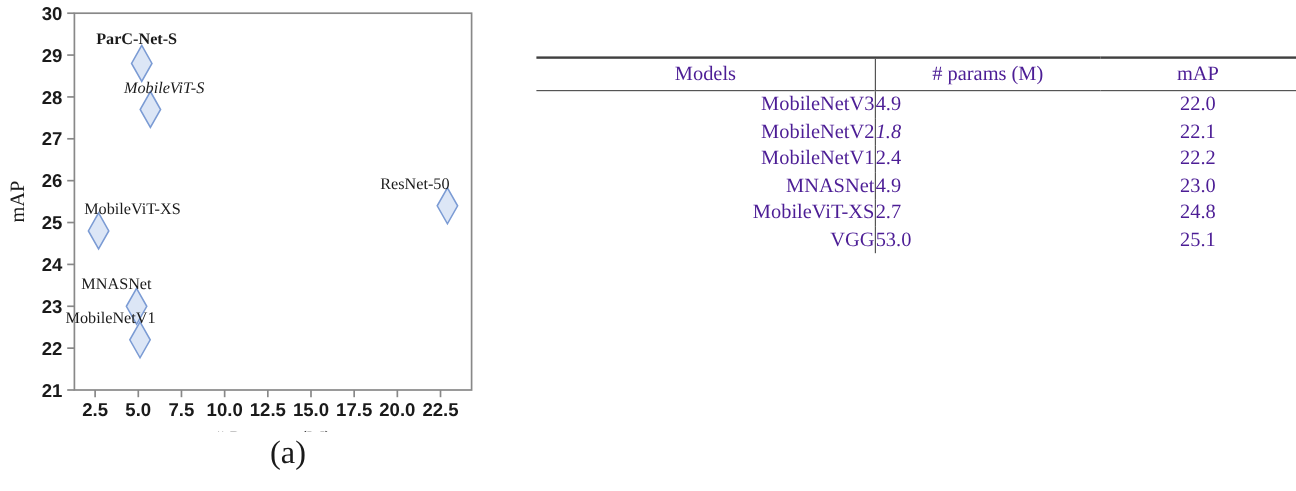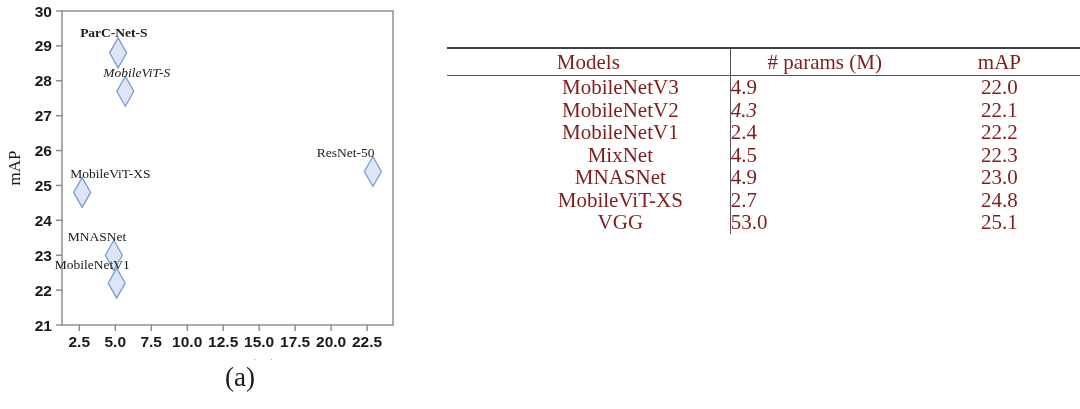--- a/index.html
+++ b/index.html
@@ -70,34 +70,34 @@
     width: 640px;
     height: 409px;
   }
   #perf-table {
     position: absolute;
     left: 7px;
     top: 47px;
     width: 633px;
     border-collapse: collapse;
     font-family: "Liberation Serif", serif;
-    font-size: 21px;
-    color: #7f1d1d;
+    font-size: 17px;
+    color: #4c1d95;
   }
   #perf-table th,
   #perf-table td {
     padding: 0;
     height: 22.5px;
     line-height: 22.5px;
     font-weight: normal;
     white-space: nowrap;
   }
   #perf-table .col-model {
     width: 240px;
-    text-align: center;
+    text-align: right;
     padding-left: 64px;
     border-right: 1.3px solid #555;
   }
   #perf-table .col-params {
     width: 205px;
   }
   #perf-table .col-map {
     width: 188px;
     text-align: center;
   }
@@ -185,32 +185,27 @@
       </tr>
     </thead>
     <tbody id="table-body">
         <tr class="rule-mid">
           <td class="col-model rule-mid">MobileNetV3</td>
           <td class="col-params rule-mid">4.9</td>
           <td class="col-map rule-mid">22.0</td>
         </tr>
         <tr>
           <td class="col-model">MobileNetV2</td>
-          <td class="col-params cell-italic">4.3</td>
+          <td class="col-params cell-italic">1.8</td>
           <td class="col-map">22.1</td>
         </tr>
         <tr>
           <td class="col-model">MobileNetV1</td>
           <td class="col-params">2.4</td>
           <td class="col-map">22.2</td>
-        </tr>
-        <tr>
-          <td class="col-model">MixNet</td>
-          <td class="col-params">4.5</td>
-          <td class="col-map">22.3</td>
         </tr>
         <tr>
           <td class="col-model">MNASNet</td>
           <td class="col-params">4.9</td>
           <td class="col-map">23.0</td>
         </tr>
         <tr>
           <td class="col-model">MobileViT-XS</td>
           <td class="col-params cell-bold">2.7</td>
           <td class="col-map">24.8</td>

